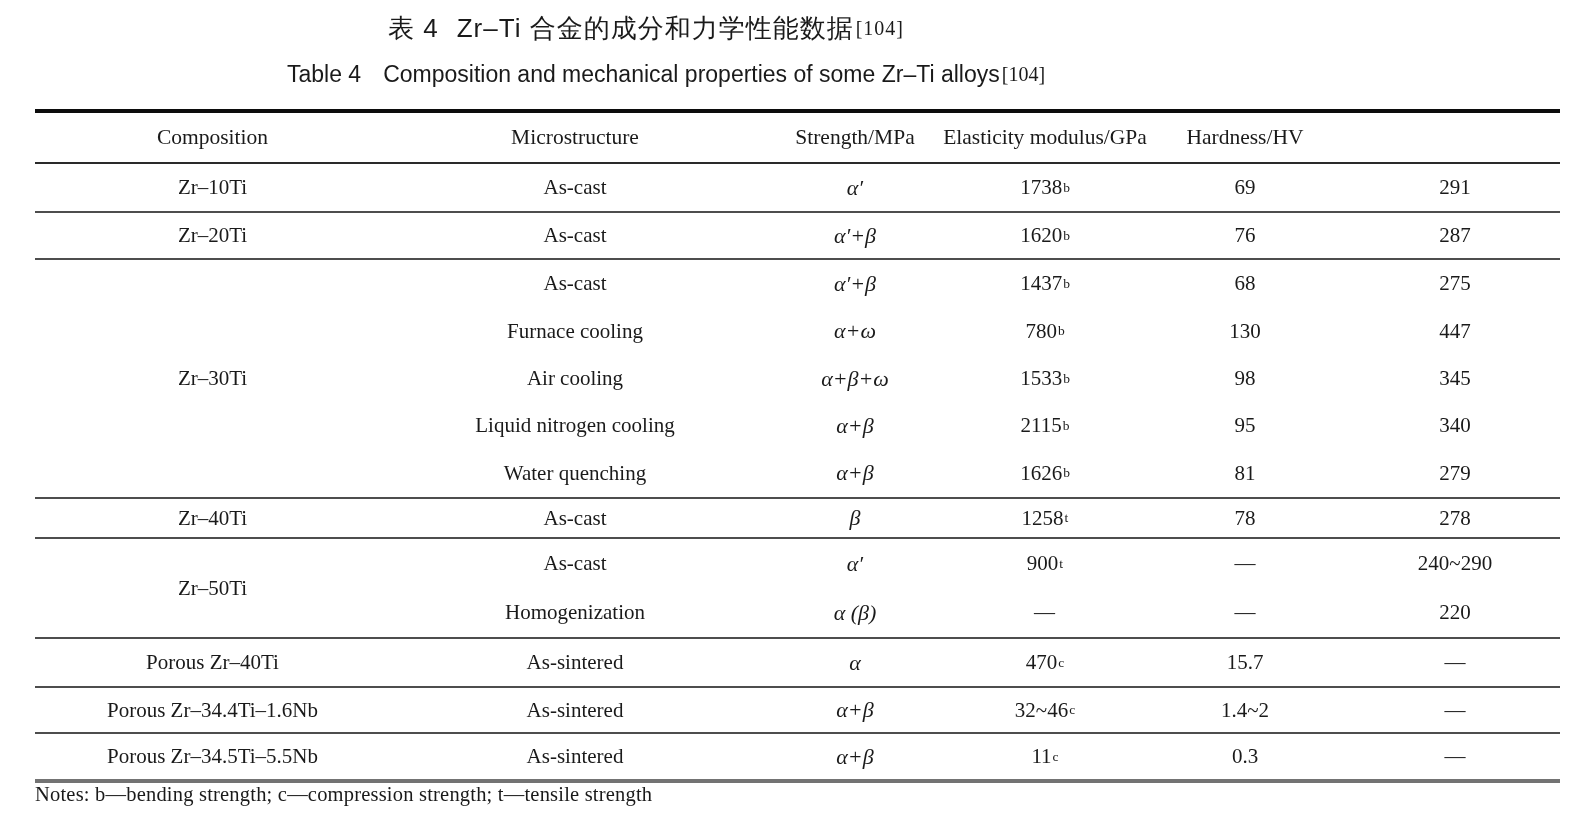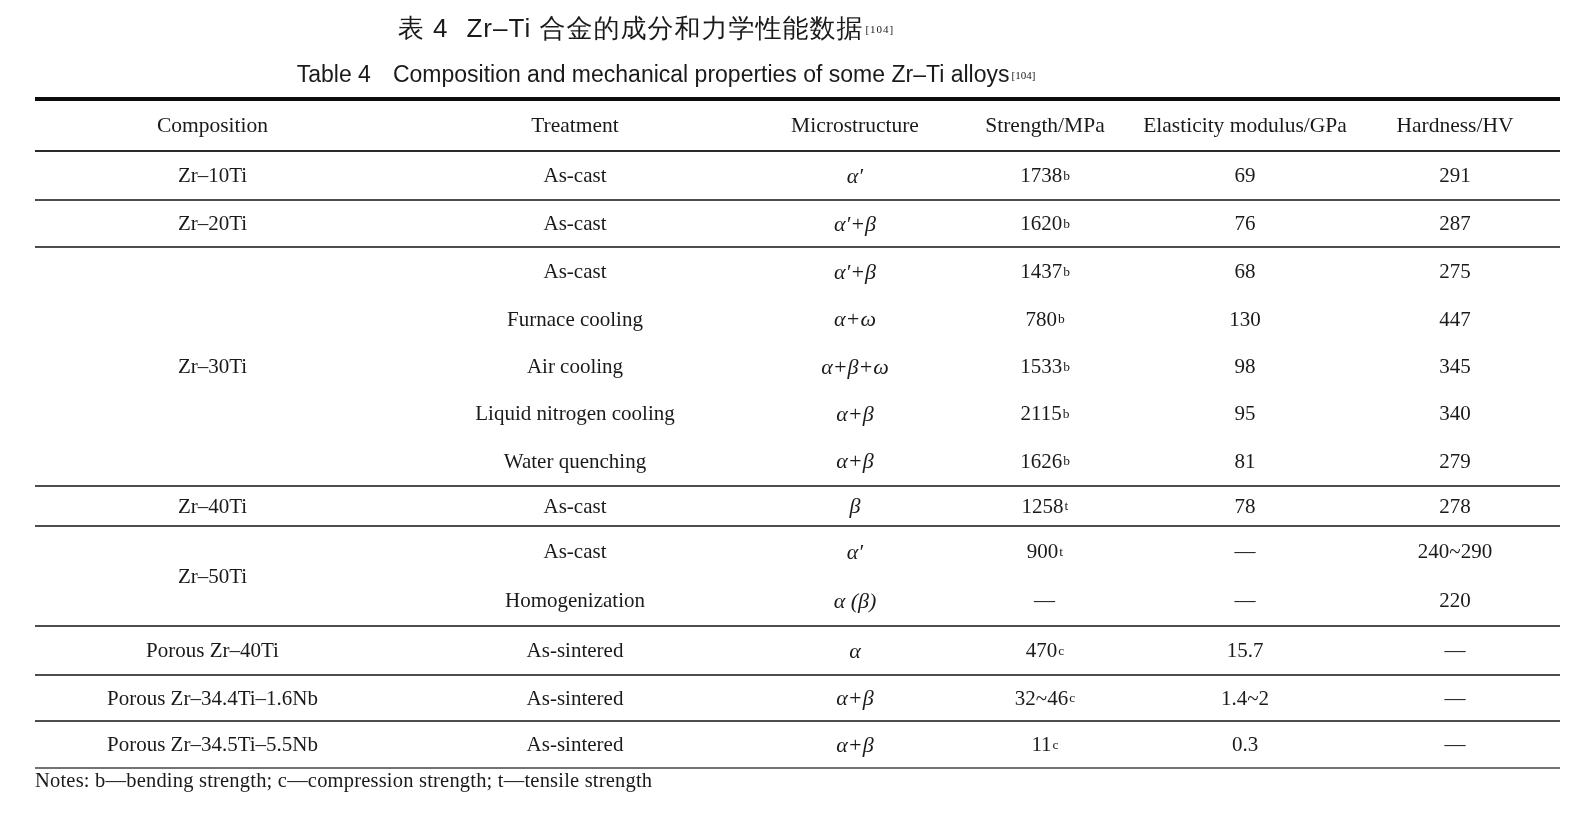--- a/index.html
+++ b/index.html
@@ -23,30 +23,31 @@
   .title-zh .label { margin-right: 18px; }
   .title-en {
     height: 45px;
     display: flex; align-items: center; justify-content: center;
     font-family: "Liberation Sans", "DejaVu Sans", sans-serif;
     font-size: 23px; font-weight: 400; padding-left: 40px;
   }
   .title-en .label { margin-right: 22px; }
   sup.ref {
     font-family: "Liberation Serif", "DejaVu Serif", serif;
-    font-size: 11px;
+    font-size: 20px;
     vertical-align: 10px;
     margin-left: 2px;
   }
   .table {
     margin-left: 35px;
     width: 1525px;
     border-top: 4px solid #0c0c0c;
-    border-bottom: 2px solid #737373;
+    border-bottom: 4px solid #737373;
     font-size: 21px;
+    margin-top: 12px;
   }
   .thead {
     display: grid;
     grid-template-columns: 355px 370px 190px 190px 210px 210px;
     height: 51px;
     border-bottom: 2px solid #2a2a2a;
     font-size: 21.5px;
   }
   .cell {
     display: flex; align-items: center; justify-content: center;
@@ -91,21 +92,20 @@
       <span class="label">Table 4</span>
       <span>Composition and mechanical properties of some Zr–Ti alloys</span>
         <sup class="ref">[104]</sup>
     </div>
   </div>
 
   <div class="table">
 
     <div class="thead">
       <div class="cell">Composition</div>
-      <div class="cell">Treatment</div>
       <div class="cell">Microstructure</div>
       <div class="cell">Strength/MPa</div>
       <div class="cell">Elasticity modulus/GPa</div>
       <div class="cell">Hardness/HV</div>
     </div>
 
     <div class="group" style="height:47px">
       <div class="cell">Zr–10Ti</div>
       <div class="rows">
         <div class="row">

